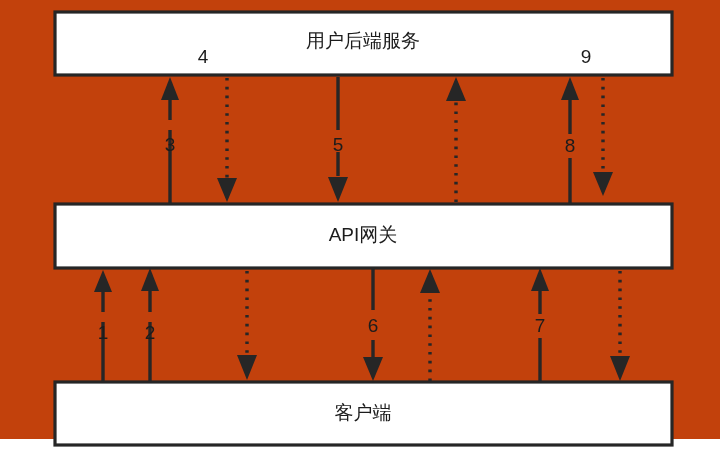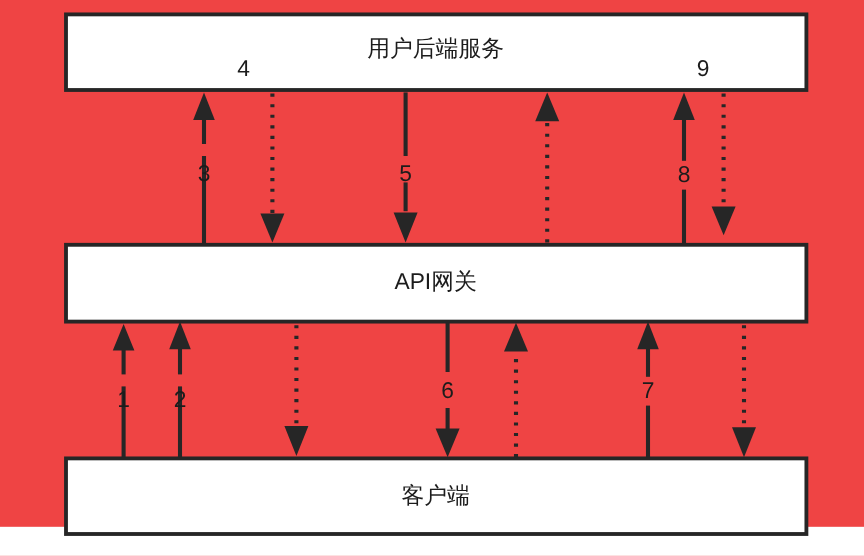--- a/index.html
+++ b/index.html
@@ -10,21 +10,21 @@
   body {
     width: 720px;
     height: 463px;
     font-family: "Liberation Sans", "DejaVu Sans", sans-serif;
     overflow: hidden;
   }
   #diagram-root {
     position: relative;
     width: 720px;
     height: 439px;
-    background: #ef4444;
+    background: #c2410c;
   }
   #diagram-svg {
     position: absolute;
     left: 0;
     top: 0;
     width: 720px;
     height: 463px;
     display: block;
   }
   .box-rect {

